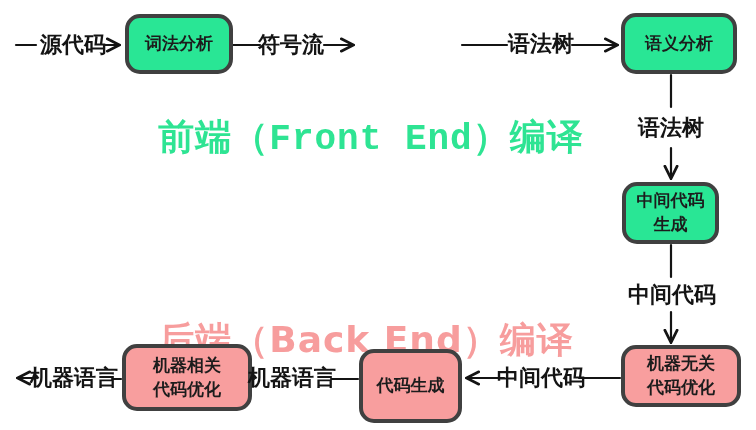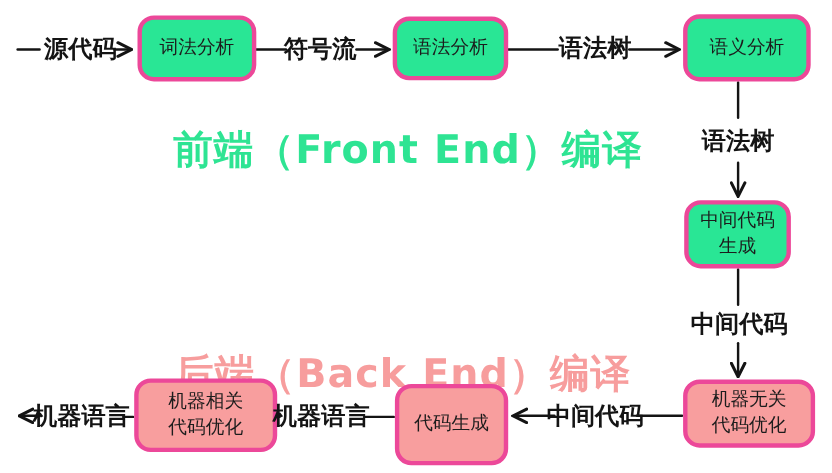--- a/index.html
+++ b/index.html
@@ -2,36 +2,36 @@
 <html><head>
 <meta charset="utf-8">
 <style>
   html,body{margin:0;padding:0;background:#ffffff;}
   #stage{
     position:relative;width:756px;height:430px;background:#ffffff;
     font-family:"DejaVu Sans","Liberation Sans",sans-serif;overflow:hidden;
   }
   .node{
     position:absolute;box-sizing:border-box;
-    border:4px solid #ec4899;border-radius:15px;
+    border:4px solid #404040;border-radius:15px;
     display:flex;align-items:center;justify-content:center;
-    text-align:center;font-size:17px;font-weight:400;color:#1c1c1c;
+    text-align:center;font-size:17px;font-weight:700;color:#1c1c1c;
     white-space:pre-line;line-height:1.4;
   }
   .node.green{background:#29e695;}
   .node.pink{background:#f89e9e;}
   .edge-label{
     position:absolute;transform:translate(-50%,-50%);
     font-size:22px;font-weight:600;color:#141414;white-space:nowrap;
   }
   .section-title{
     position:absolute;transform:translate(-50%,-50%);
     font-size:36px;font-weight:700;white-space:nowrap;letter-spacing:1px;
   }
-  .section-title.front{color:#2ee493;}
+  .section-title.front{color:#2ee493;font-family:Liberation Mono, monospace;}
   .section-title.back{color:#f79d9d;margin-top:47px;}
   svg.connectors{position:absolute;left:0;top:0;pointer-events:none;}
 </style>
 </head>
 <body>
 
 <div id="stage">
 
   <svg class="connectors" width="756" height="430" viewBox="0 0 756 430">
     <defs>
@@ -56,21 +56,20 @@
       <line x1="254" y1="379" x2="235" y2="379" marker-end="url(#ah)"></line>
       <line x1="121" y1="379" x2="112" y2="379"></line>
       <line x1="36" y1="378" x2="19" y2="378" marker-end="url(#ah)"></line>
     </g>
   </svg>
 
   <div class="section-title front" style="left:371px;top:137px">前端（Front End）编译</div>
   <div class="section-title back" style="left:366px;top:293px">后端（Back End）编译</div>
 
   <div class="node green" style="left:125px;top:14px;width:108px;height:60px">词法分析</div>
-  <div class="node green" style="left:357px;top:15px;width:105px;height:58px">语法分析</div>
   <div class="node green" style="left:621px;top:13px;width:116px;height:61px">语义分析</div>
   <div class="node green" style="left:622px;top:182px;width:97px;height:62px">中间代码
 生成</div>
   <div class="node pink" style="left:621px;top:345px;width:120px;height:62px">机器无关
 代码优化</div>
   <div class="node pink" style="left:359px;top:349px;width:103px;height:74px">代码生成</div>
   <div class="node pink" style="left:122px;top:344px;width:130px;height:67px">机器相关
 代码优化</div>
 
   <div class="edge-label" style="left:73px;top:45px">源代码</div>

